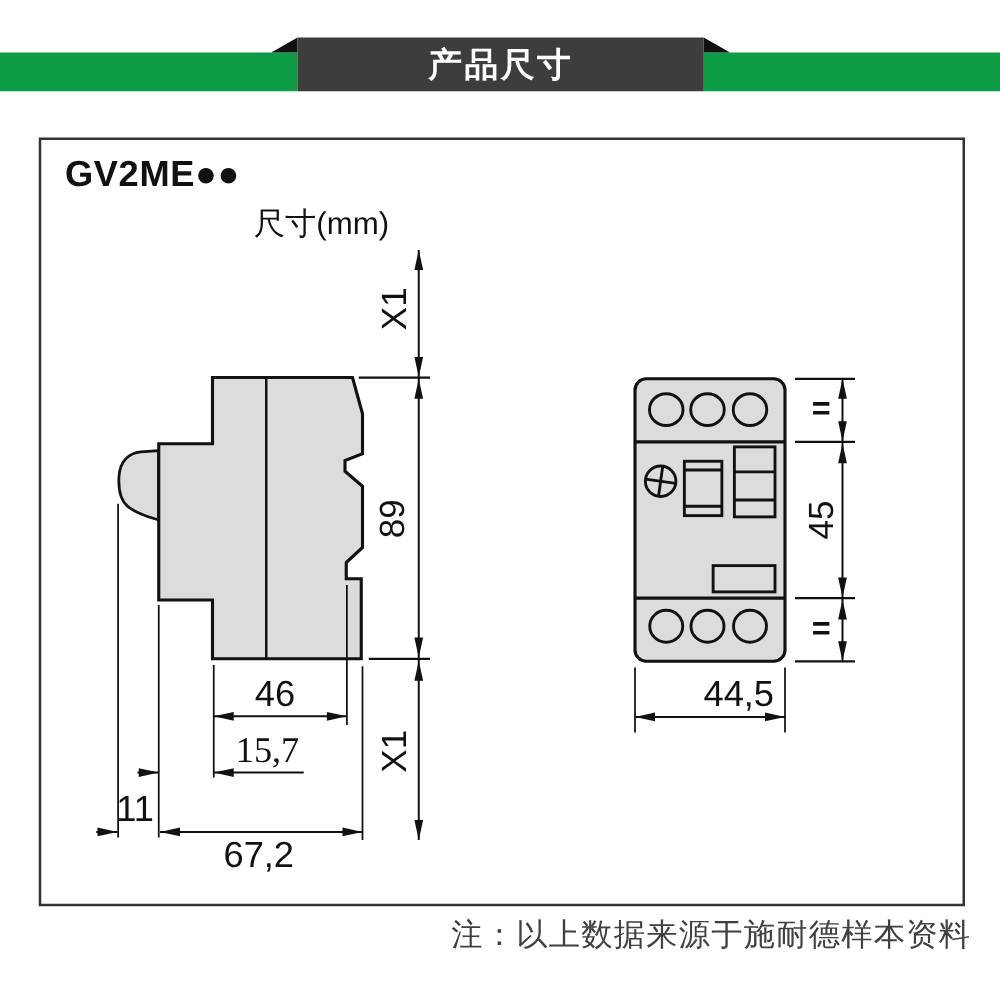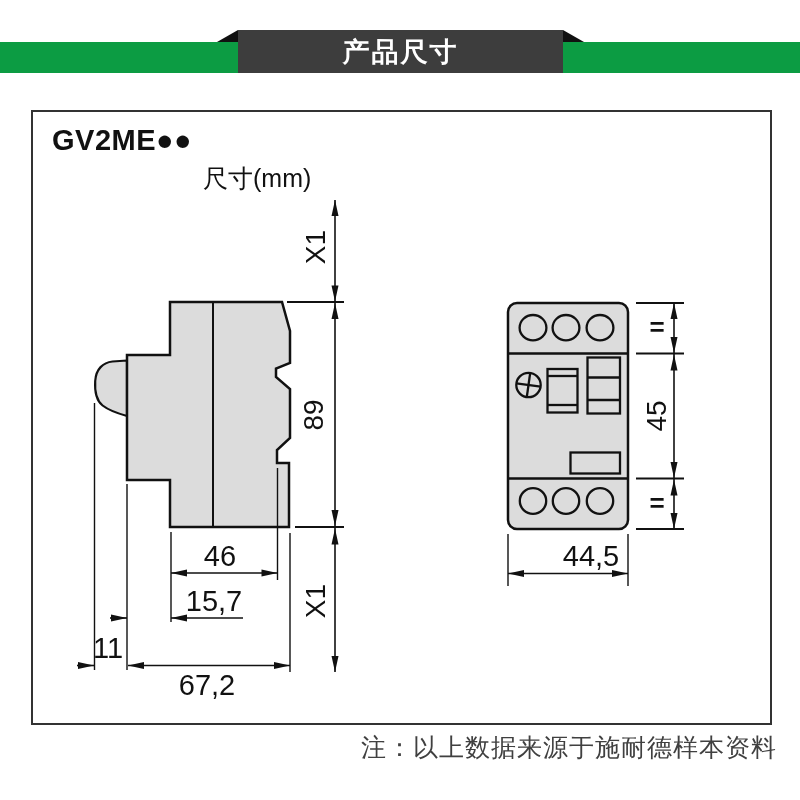--- a/index.html
+++ b/index.html
@@ -149,21 +149,21 @@
     <g fill="#111" stroke="none">
       <polygon points="508,573.5 524,570 524,577"></polygon>
       <polygon points="628,573.5 612,570 612,577"></polygon>
     </g>
   </svg>
 
   <span class="dim v" style="left:316px;top:247px;">X1</span>
   <span class="dim v" style="left:314px;top:415px;">89</span>
   <span class="dim v" style="left:316px;top:601px;">X1</span>
   <span class="dim" style="left:220px;top:556px;">46</span>
-  <span class="dim" style="left:214px;top:601px;">15,7</span>
+  <span class="dim" style="left:214px;top:601px;font-family:Liberation Serif, serif;">15,7</span>
   <span class="dim" style="left:108px;top:648px;">11</span>
   <span class="dim" style="left:207px;top:685px;">67,2</span>
   <span class="dim" style="left:567px;top:556px;margin-left:24px;">44,5</span>
   <span class="dim eq" style="left:657px;top:327px;">=</span>
   <span class="dim v" style="left:657px;top:416px;">45</span>
   <span class="dim eq" style="left:657px;top:503px;">=</span>
 
   <div id="note">注：以上数据来源于施耐德样本资料</div>
 </div>
 

